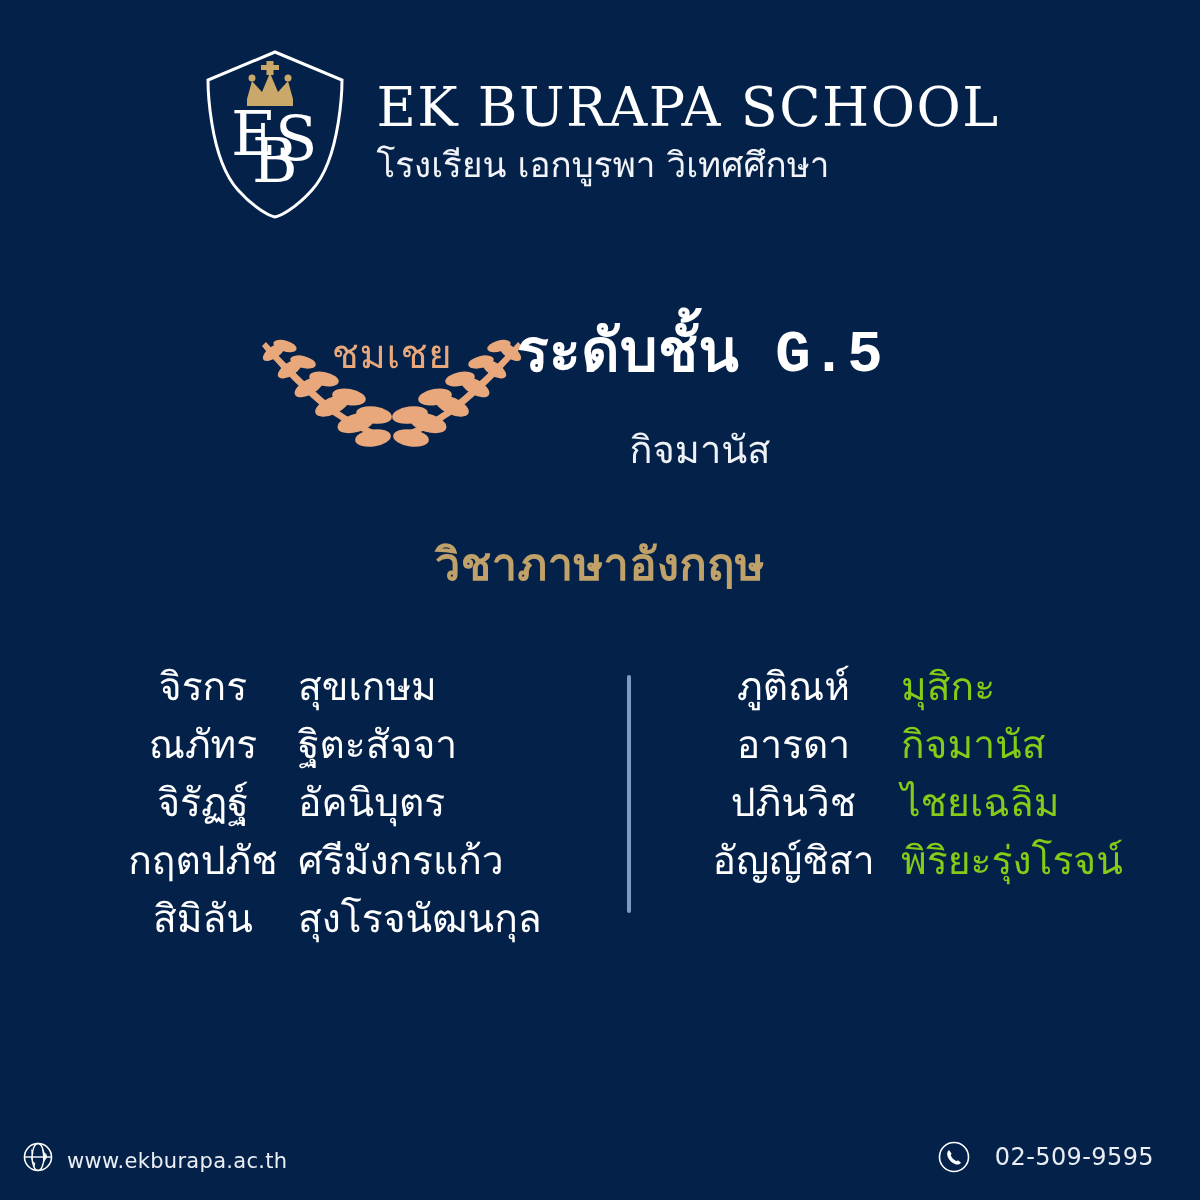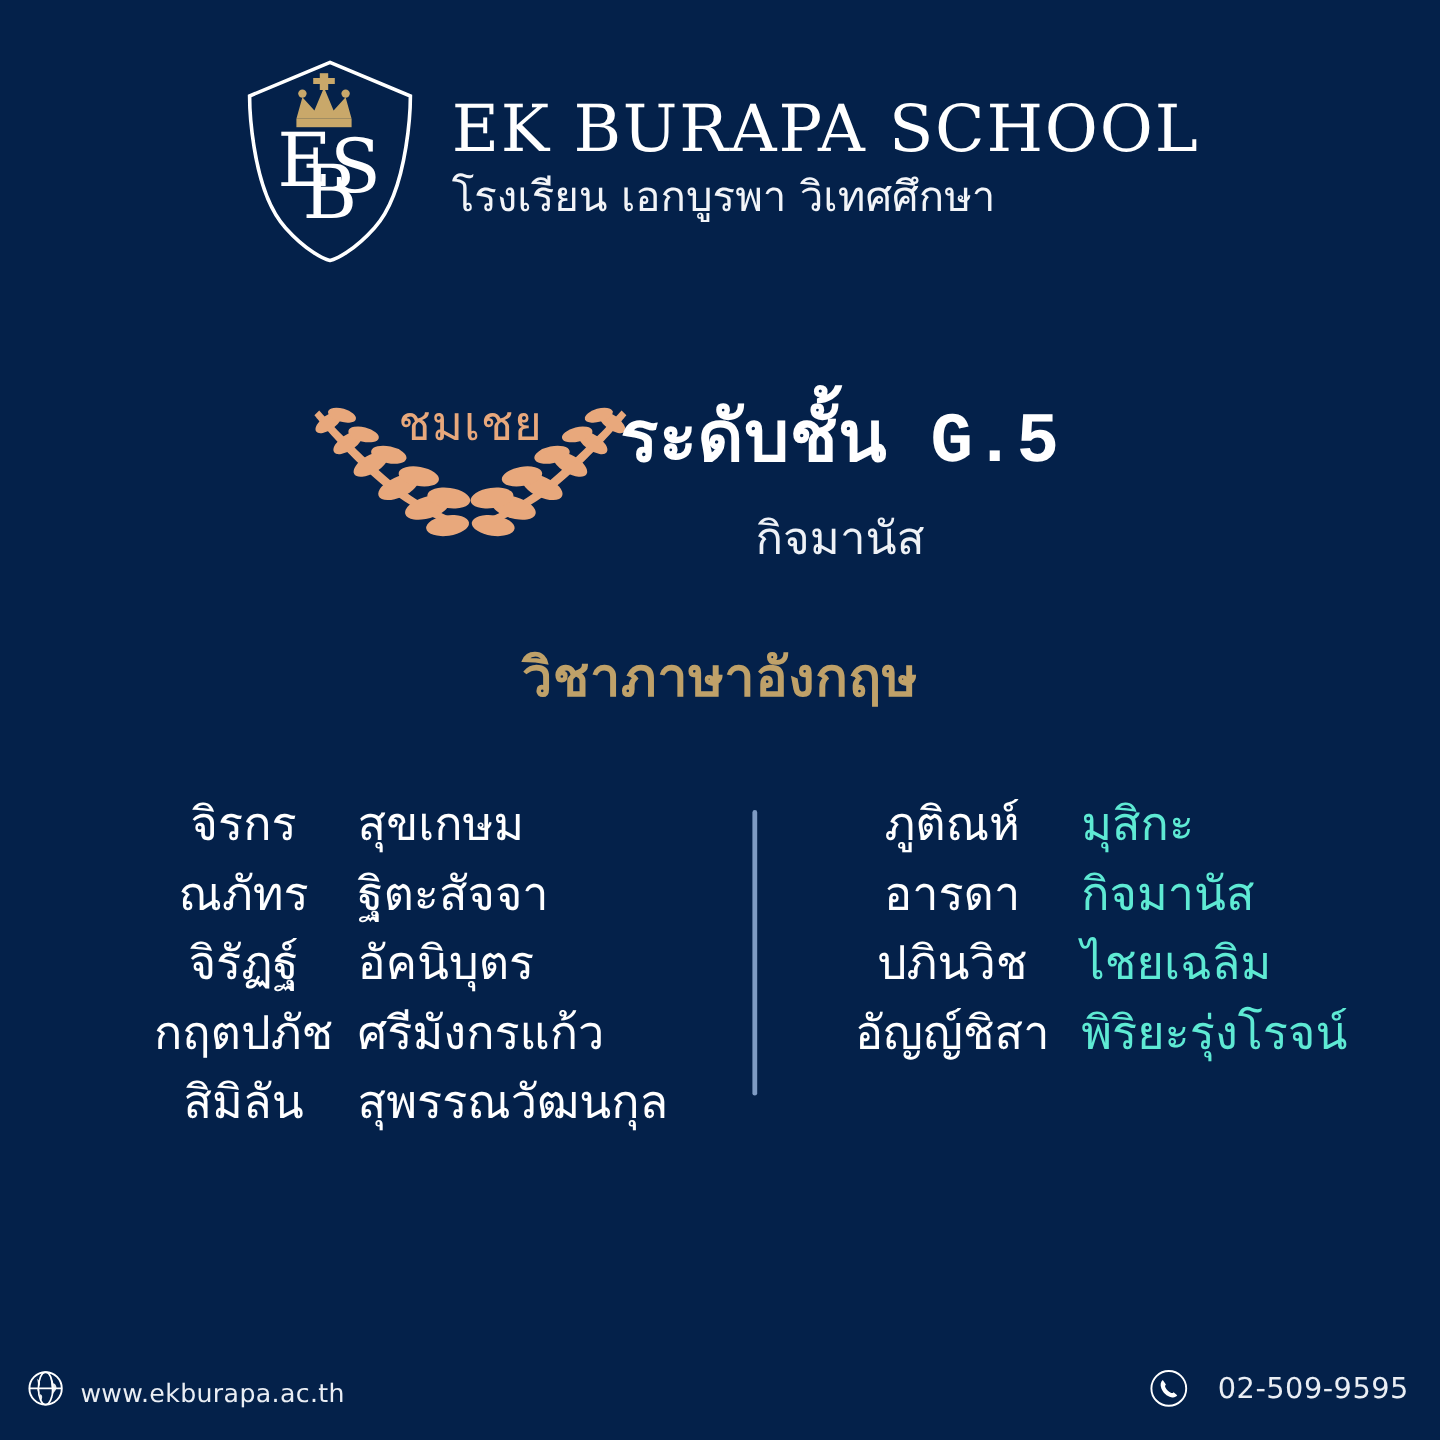--- a/index.html
+++ b/index.html
@@ -86,21 +86,21 @@
     width: 280px;
     text-align: center;
     font-size: 40px;
     color: #e8a87c;
     line-height: 1.2;
     letter-spacing: 0.5px;
   }
   .grade-title {
     position: absolute;
     left: 470px;
-    top: 14px;
+    top: 1px;
     width: 460px;
     text-align: center;
     font-size: 59px;
     font-weight: 700;
     color: #ffffff;
     letter-spacing: 0.5px;
     line-height: 1.25;
   }
   .grade-sub {
     position: absolute;
@@ -148,21 +148,21 @@
 
   .name-row {
     display: flex;
     align-items: baseline;
     height: 58px;
     white-space: nowrap;
   }
   .panel-left .first  { width: 190px; font-size: 39px; color: #ffffff; }
   .panel-left .last   { font-size: 39px; color: #ffffff; }
   .panel-right .first { width: 215px; font-size: 39px; color: #ffffff; }
-  .panel-right .last  { font-size: 39px; color: #5eead4; }
+  .panel-right .last  { font-size: 39px; color: #84cc16; }
 
   .divider {
     position: absolute;
     left: 627px;
     top: 20px;
     width: 4px;
     height: 238px;
     background: #7e9bc4;
     border-radius: 2px;
   }
@@ -188,21 +188,21 @@
     position: absolute;
     left: 0;
     width: 1200px;
     text-align: center;
     font-size: 31px;
     color: #ffffff;
     letter-spacing: 0.2px;
   }
   .footer-right {
     position: absolute;
-    right: 26px;
+    right: 46px;
     display: flex;
     align-items: center;
     gap: 24px;
   }
   .footer-text {
     font-size: 21px;
     color: #eaeef4;
     letter-spacing: 0.3px;
   }
   .footer-phone {
@@ -298,21 +298,21 @@
     <div class="name-row">
       <span class="first">จิรัฏฐ์</span>
       <span class="last">อัคนิบุตร</span>
     </div>
     <div class="name-row">
       <span class="first">กฤตปภัช</span>
       <span class="last">ศรีมังกรแก้ว</span>
     </div>
     <div class="name-row">
       <span class="first">สิมิลัน</span>
-      <span class="last">สุพรรณวัฒนกุล</span>
+      <span class="last">สุงโรจนัฒนกุล</span>
     </div>
   </div>
 
   <div class="divider"></div>
 
   <div class="panel panel-right">
     <div class="name-row">
       <span class="first">ภูติณห์</span>
       <span class="last">มุสิกะ</span>
     </div>

